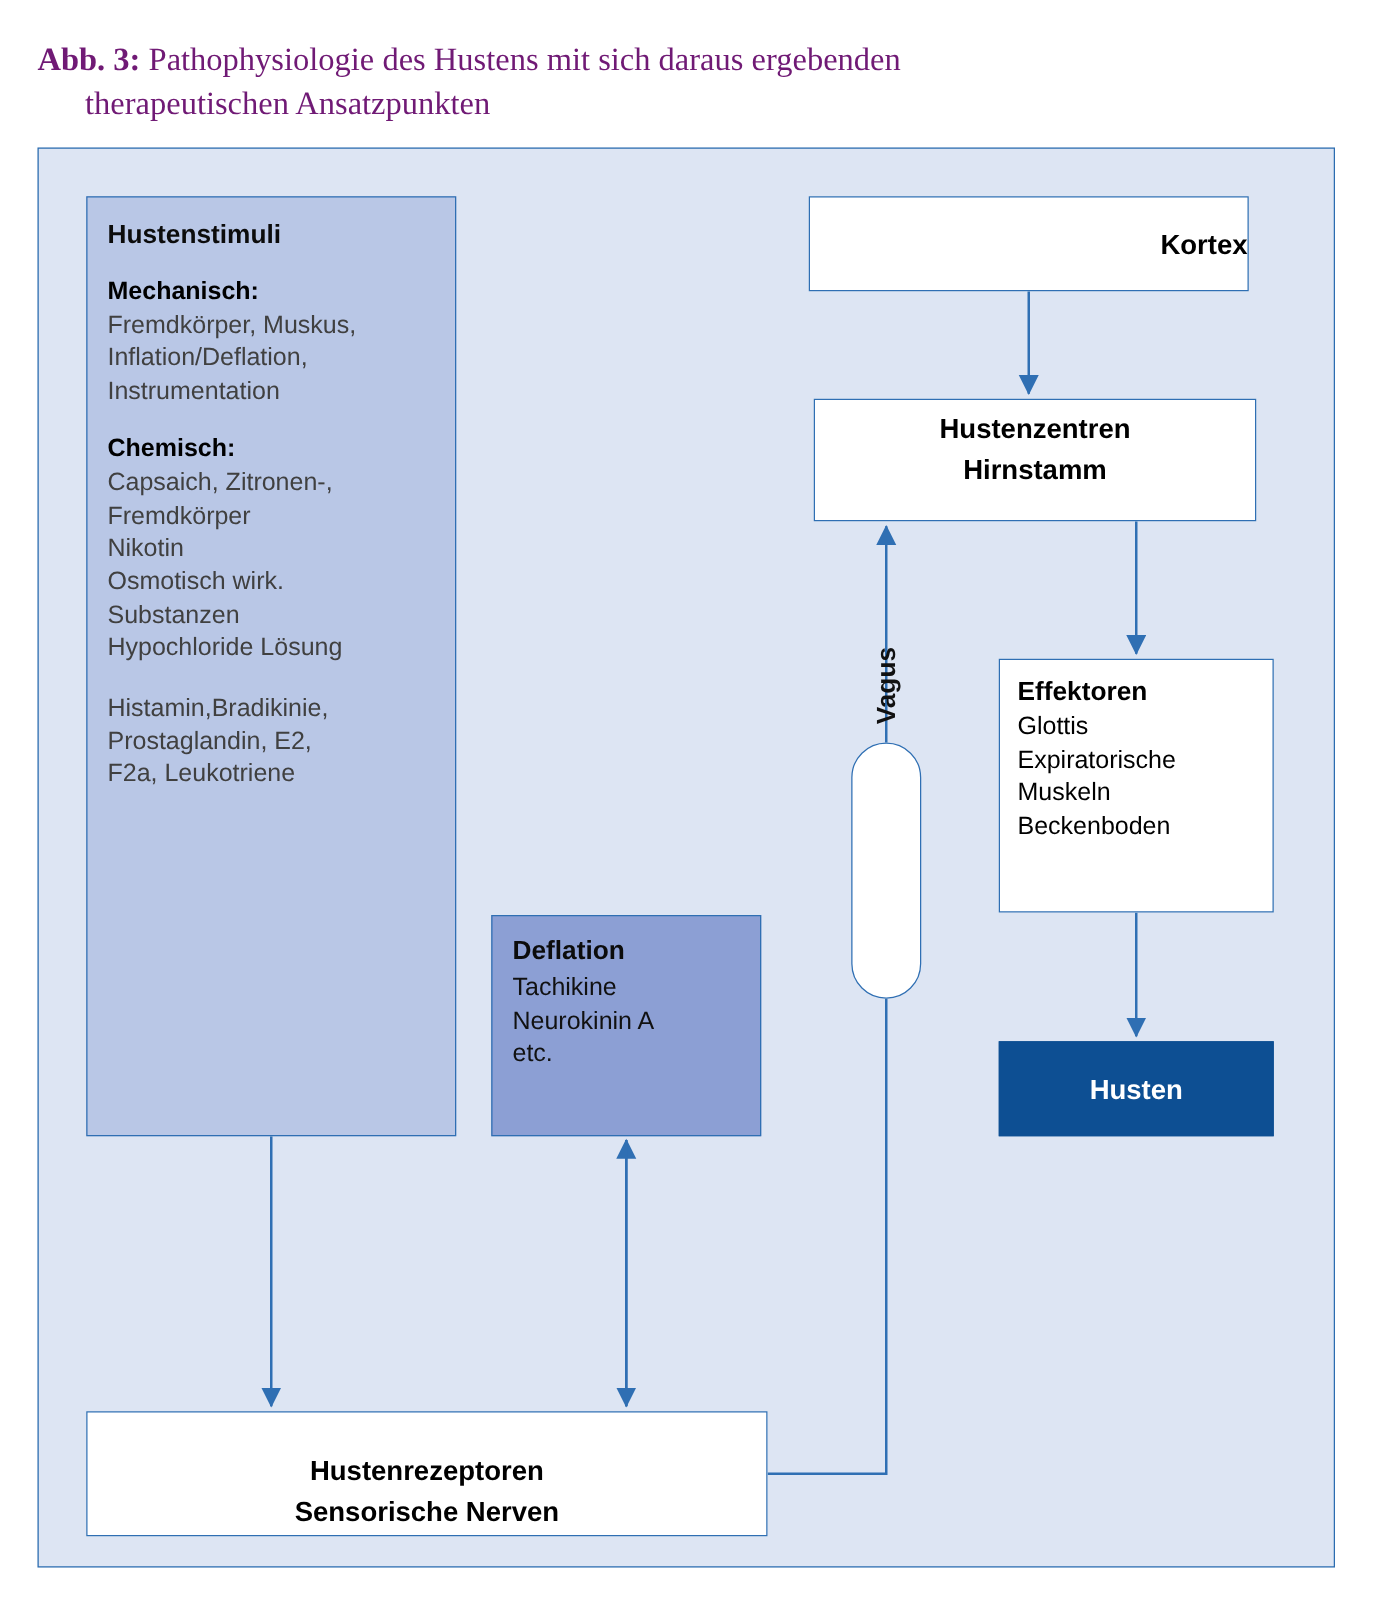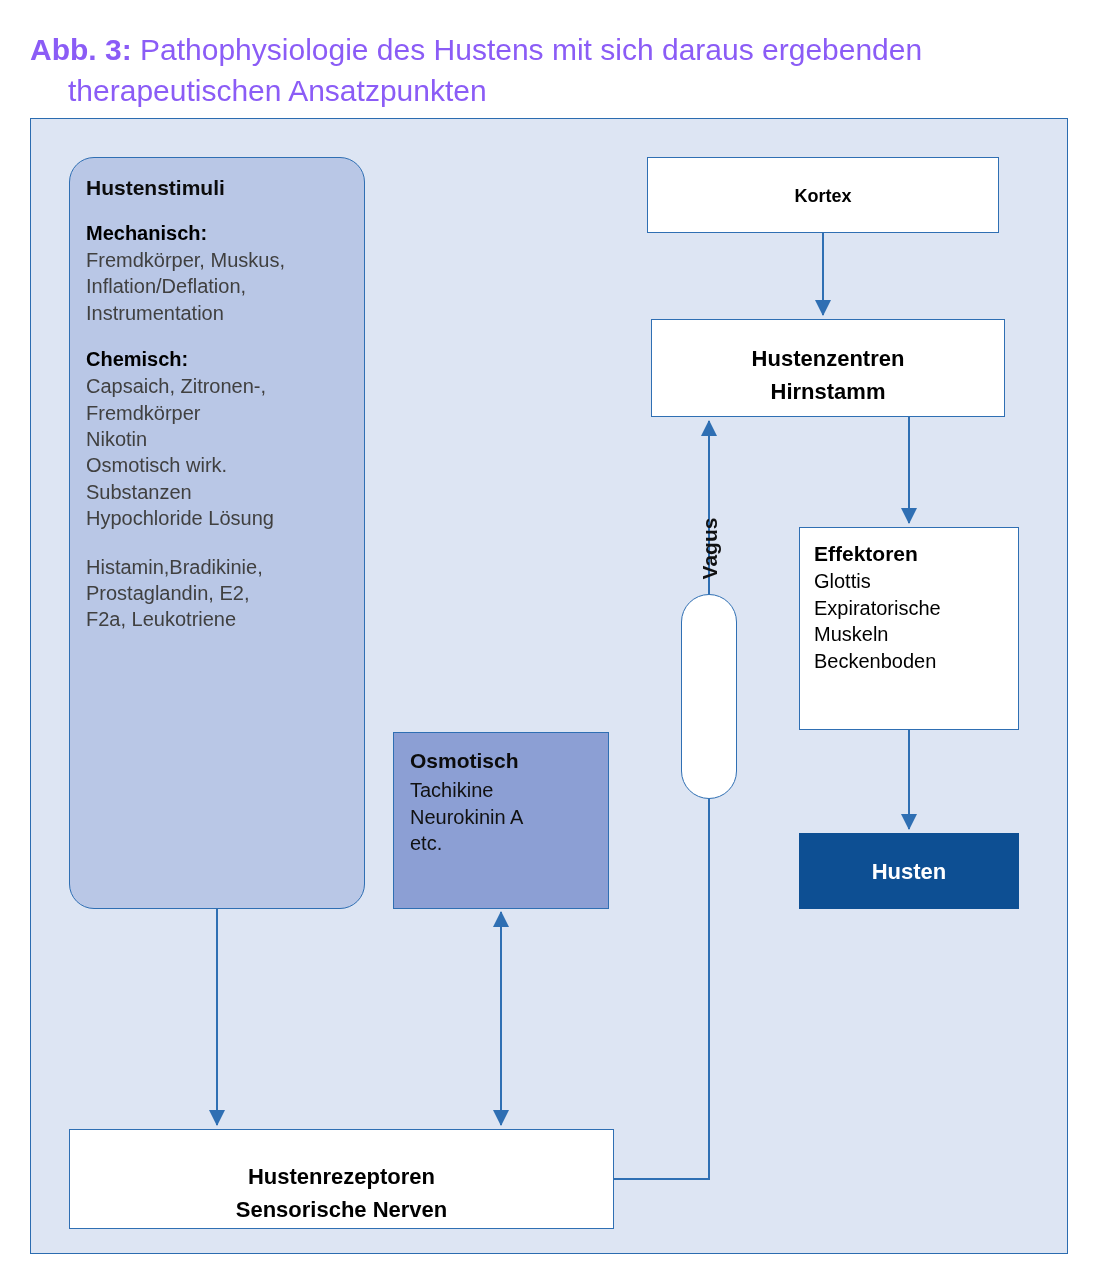--- a/index.html
+++ b/index.html
@@ -15,23 +15,24 @@
     position: relative;
     overflow: hidden;
   }
 
   
   .caption {
     position: absolute;
     left: 30px;
     top: 30px;
     width: 1030px;
-    font-size: 30px;
+    font-size: 26px;
     line-height: 1.35;
-    color: #8b5cf6;
+    color: #701a75;
+    font-family: Liberation Serif, serif;
   }
   .caption .cap-label {
     font-weight: bold;
   }
   .caption .cap-line2 {
     display: block;
     padding-left: 38px;
   }
 
   
@@ -53,21 +54,20 @@
   }
 
   
   .box-stimuli {
     left: 38px;
     top: 38px;
     width: 296px;
     height: 752px;
     background: #b9c7e6;
     padding: 18px 16px 0 16px;
-    border-radius: 25px;
   }
   .box-stimuli .title {
     font-size: 21px;
     font-weight: bold;
     color: #0c0c0c;
     margin-bottom: 22px;
   }
   .box-stimuli .sub {
     font-size: 20px;
     font-weight: bold;
@@ -109,38 +109,38 @@
   .box-white {
     background: #ffffff;
   }
   .box-kortex {
     left: 616px;
     top: 38px;
     width: 352px;
     height: 76px;
   }
   .box-kortex .title {
-    font-size: 18px;
-    font-weight: bold;
-    text-align: center;
+    font-size: 22px;
+    font-weight: bold;
+    text-align: right;
     line-height: 76px;
   }
 
   .box-zentren {
     left: 620px;
     top: 200px;
     width: 354px;
     height: 98px;
   }
   .box-zentren .title {
     font-size: 22px;
     font-weight: bold;
     text-align: center;
     line-height: 1.5;
-    padding-top: 22px;
+    padding-top: 6px;
     white-space: pre-line;
   }
 
   .box-effektoren {
     left: 768px;
     top: 408px;
     width: 220px;
     height: 203px;
     padding: 14px 0 0 14px;
   }
@@ -276,21 +276,21 @@
 Osmotisch wirk.
 Substanzen
 Hypochloride Lösung</div>
 
     <div class="body last">Histamin,Bradikinie,
 Prostaglandin, E2,
 F2a, Leukotriene</div>
   </div>
 
   <div class="node box-mediatoren">
-    <div class="title">Osmotisch</div>
+    <div class="title">Deflation</div>
     <div class="body">Tachikine
 Neurokinin A
 etc.</div>
   </div>
 
   <div class="node box-white box-kortex">
     <div class="title">Kortex</div>
   </div>
 
   <div class="node box-white box-zentren">

